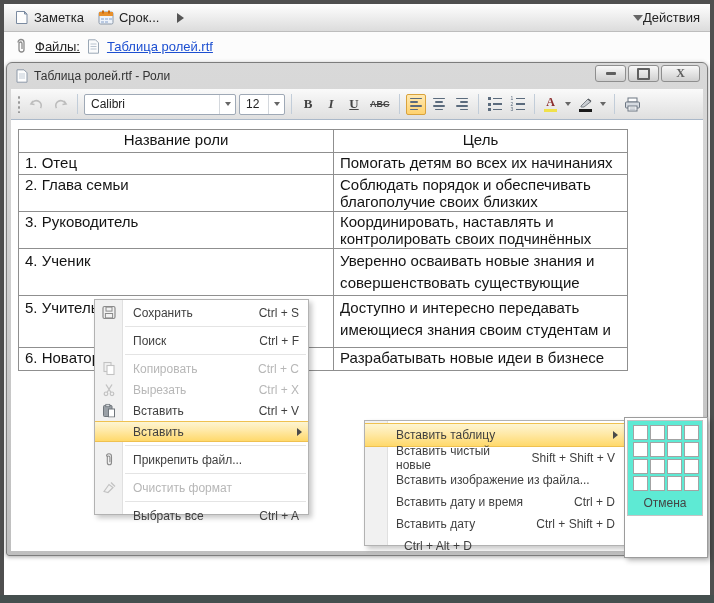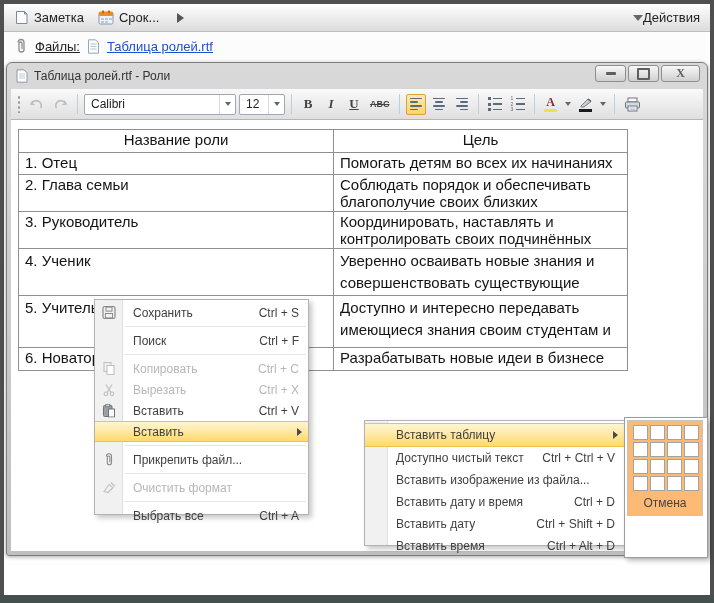--- a/index.html
+++ b/index.html
@@ -104,21 +104,21 @@
     width:0;height:0;border-top:4px solid transparent;border-bottom:4px solid transparent;border-left:5px solid #4a4a4a;}
   .msep{height:1px;background:#e4e4e4;margin:3px 2px 3px 30px;}
 
   .submenu{left:360px;top:416px;width:261px;height:126px;padding:2px 0;}
   .submenu .gutter{width:22px;}
   .submenu .mi{height:22px;padding-left:31px;}
 
   
   .picker{position:absolute;left:620px;top:413px;width:84px;height:141px;background:#fff;
     border:1px solid #9c9c9c;box-shadow:3px 3px 5px rgba(0,0,0,.22);box-sizing:border-box;}
-  .picker-panel{position:absolute;left:2px;top:2px;width:76px;height:96px;background:#fdba74;
+  .picker-panel{position:absolute;left:2px;top:2px;width:76px;height:96px;background:#5eead4;
     border:1px solid #c4c4c4;box-sizing:border-box;padding:4px 0 0 5px;}
   .pgrid{display:grid;grid-template-columns:repeat(4,15px);grid-auto-rows:15px;gap:2px;}
   .pcell{background:#fff;border:1px solid #a3a3a3;box-sizing:border-box;}
   .pcancel{text-align:center;font-size:12px;color:#444;margin-top:5px;margin-left:-5px;}
 
   .bottomstrip{position:absolute;left:0;bottom:0;width:714px;height:8px;background:#454f4e;}
   svg{display:block;}
 </style>
 </head>
 <body>
@@ -444,36 +444,35 @@
     </div>
 
     <div class="menu submenu">
       <div class="gutter"></div>
 
       <div class="mi hl">
         <span class="mlab">Вставить таблицу</span>
         <span class="marrow"></span>
       </div>
       <div class="mi">
-        <span class="mlab">Доступно чистый текст</span>
-        <span class="mshort">Ctrl + Ctrl + V</span>
+        <span class="mlab">Вставить чистый новые</span>
+        <span class="mshort">Shift + Shift + V</span>
       </div>
       <div class="mi">
         <span class="mlab">Вставить изображение из файла...</span>
       </div>
       <div class="mi">
         <span class="mlab">Вставить дату и время</span>
         <span class="mshort">Ctrl + D</span>
       </div>
       <div class="mi">
         <span class="mlab">Вставить дату</span>
         <span class="mshort">Ctrl + Shift + D</span>
       </div>
       <div class="mi">
-        <span class="mlab">Вставить время</span>
         <span class="mshort">Ctrl + Alt + D</span>
       </div>
     </div>
 
     <div class="picker">
       <div class="picker-panel">
         <div class="pgrid">
           <div class="pcell"></div>
             <div class="pcell"></div>
             <div class="pcell"></div>

